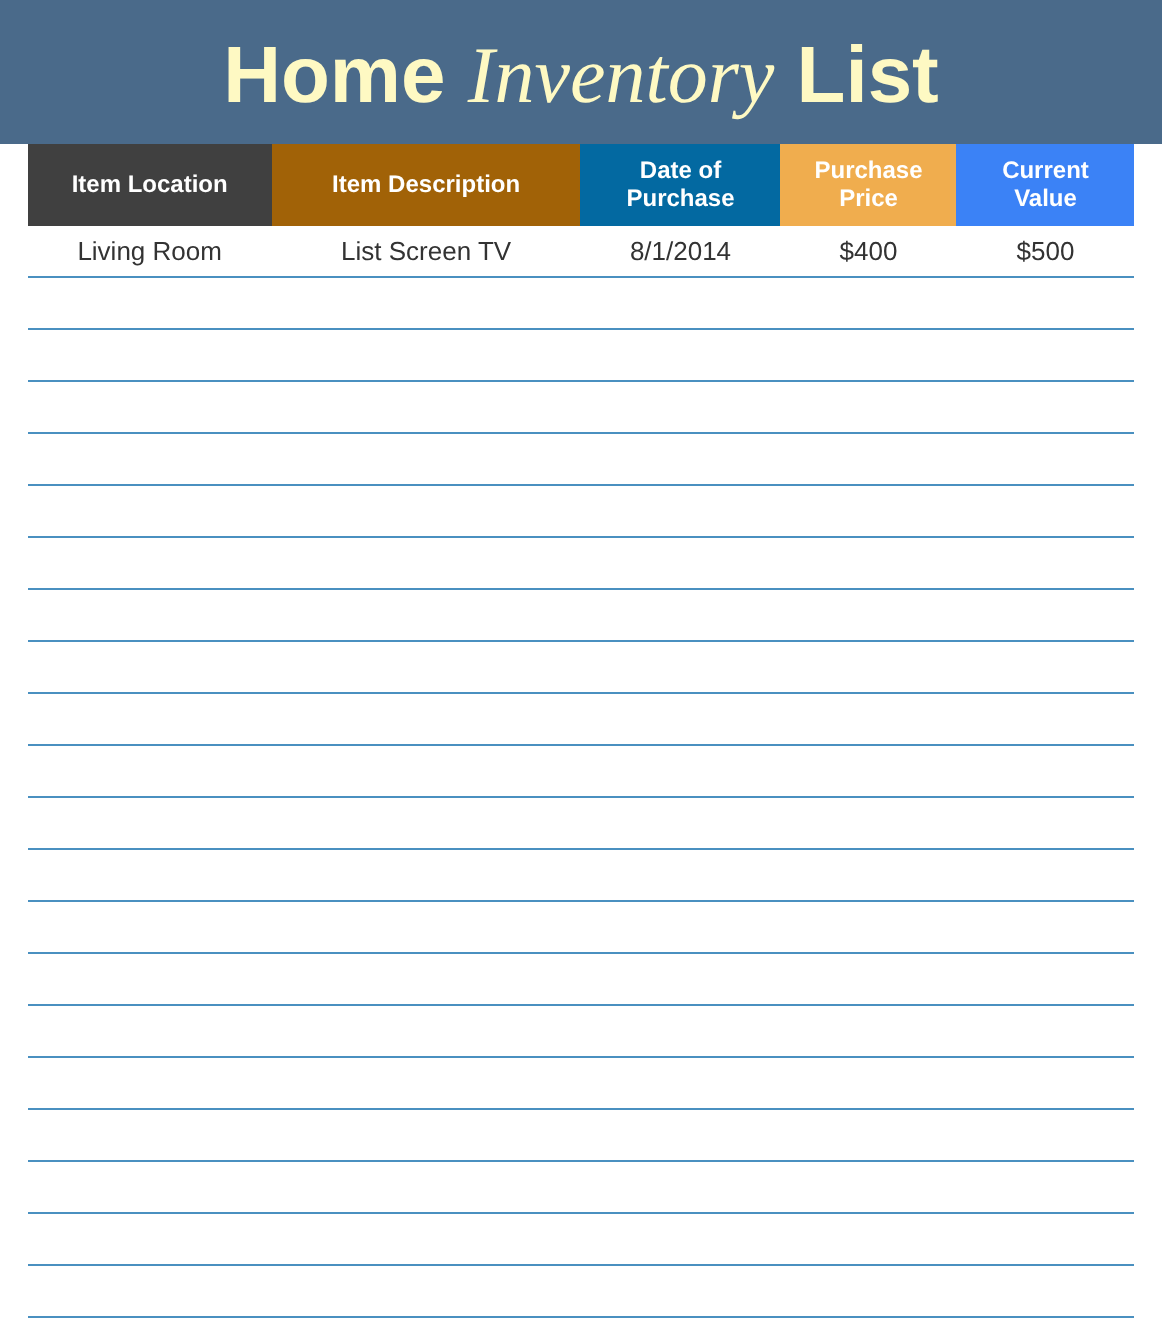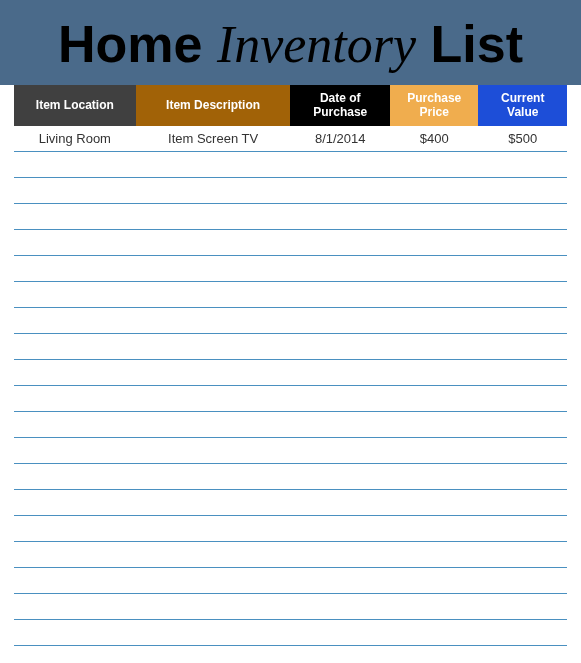--- a/index.html
+++ b/index.html
@@ -24,23 +24,23 @@
       box-shadow: 2px 2px 8px rgba(0,0,0,0.3);
     }
 
     .header {
       background: #4a6a8a;
       padding: 18px 20px 14px 20px;
       text-align: center;
     }
 
     .header-title {
-      font-size: 52px;
+      font-size: 40px;
       font-weight: bold;
-      color: #000000;
+      color: #fef9c3;
       line-height: 1;
     }
 
     .header-title .cursive {
       font-family: 'Georgia', cursive;
       font-style: italic;
       font-weight: normal;
     }
 
     .table-container {
@@ -67,31 +67,31 @@
       background: #404040;
       width: 22%;
     }
 
     .th-description {
       background: #a16207;
       width: 28%;
     }
 
     .th-date {
-      background: #000000;
+      background: #0369a1;
       width: 18%;
     }
 
     .th-price {
       background: #f0ad4e;
       width: 16%;
     }
 
     .th-value {
-      background: #1d4ed8;
+      background: #3b82f6;
       width: 16%;
     }
 
     .data-row td {
       padding: 4px 6px;
       font-size: 12px;
       text-align: center;
       border-bottom: 1.5px solid #4a90c0;
       color: #222222;
       height: 26px;
@@ -126,21 +126,21 @@
           <th class="th-location">Item Location</th>
           <th class="th-description">Item Description</th>
           <th class="th-date">Date of<br>Purchase</th>
           <th class="th-price">Purchase<br>Price</th>
           <th class="th-value">Current<br>Value</th>
         </tr>
       </thead>
       <tbody id="table-body">
       <tr class="data-row">
     <td>Living Room</td>
-    <td>Item Screen TV</td>
+    <td>List Screen TV</td>
     <td>8/1/2014</td>
     <td>$400</td>
     <td>$500</td>
   </tr>
           <tr class="empty-row">
             <td>&nbsp;</td>
             <td>&nbsp;</td>
             <td>&nbsp;</td>
             <td>&nbsp;</td>
             <td>&nbsp;</td>

